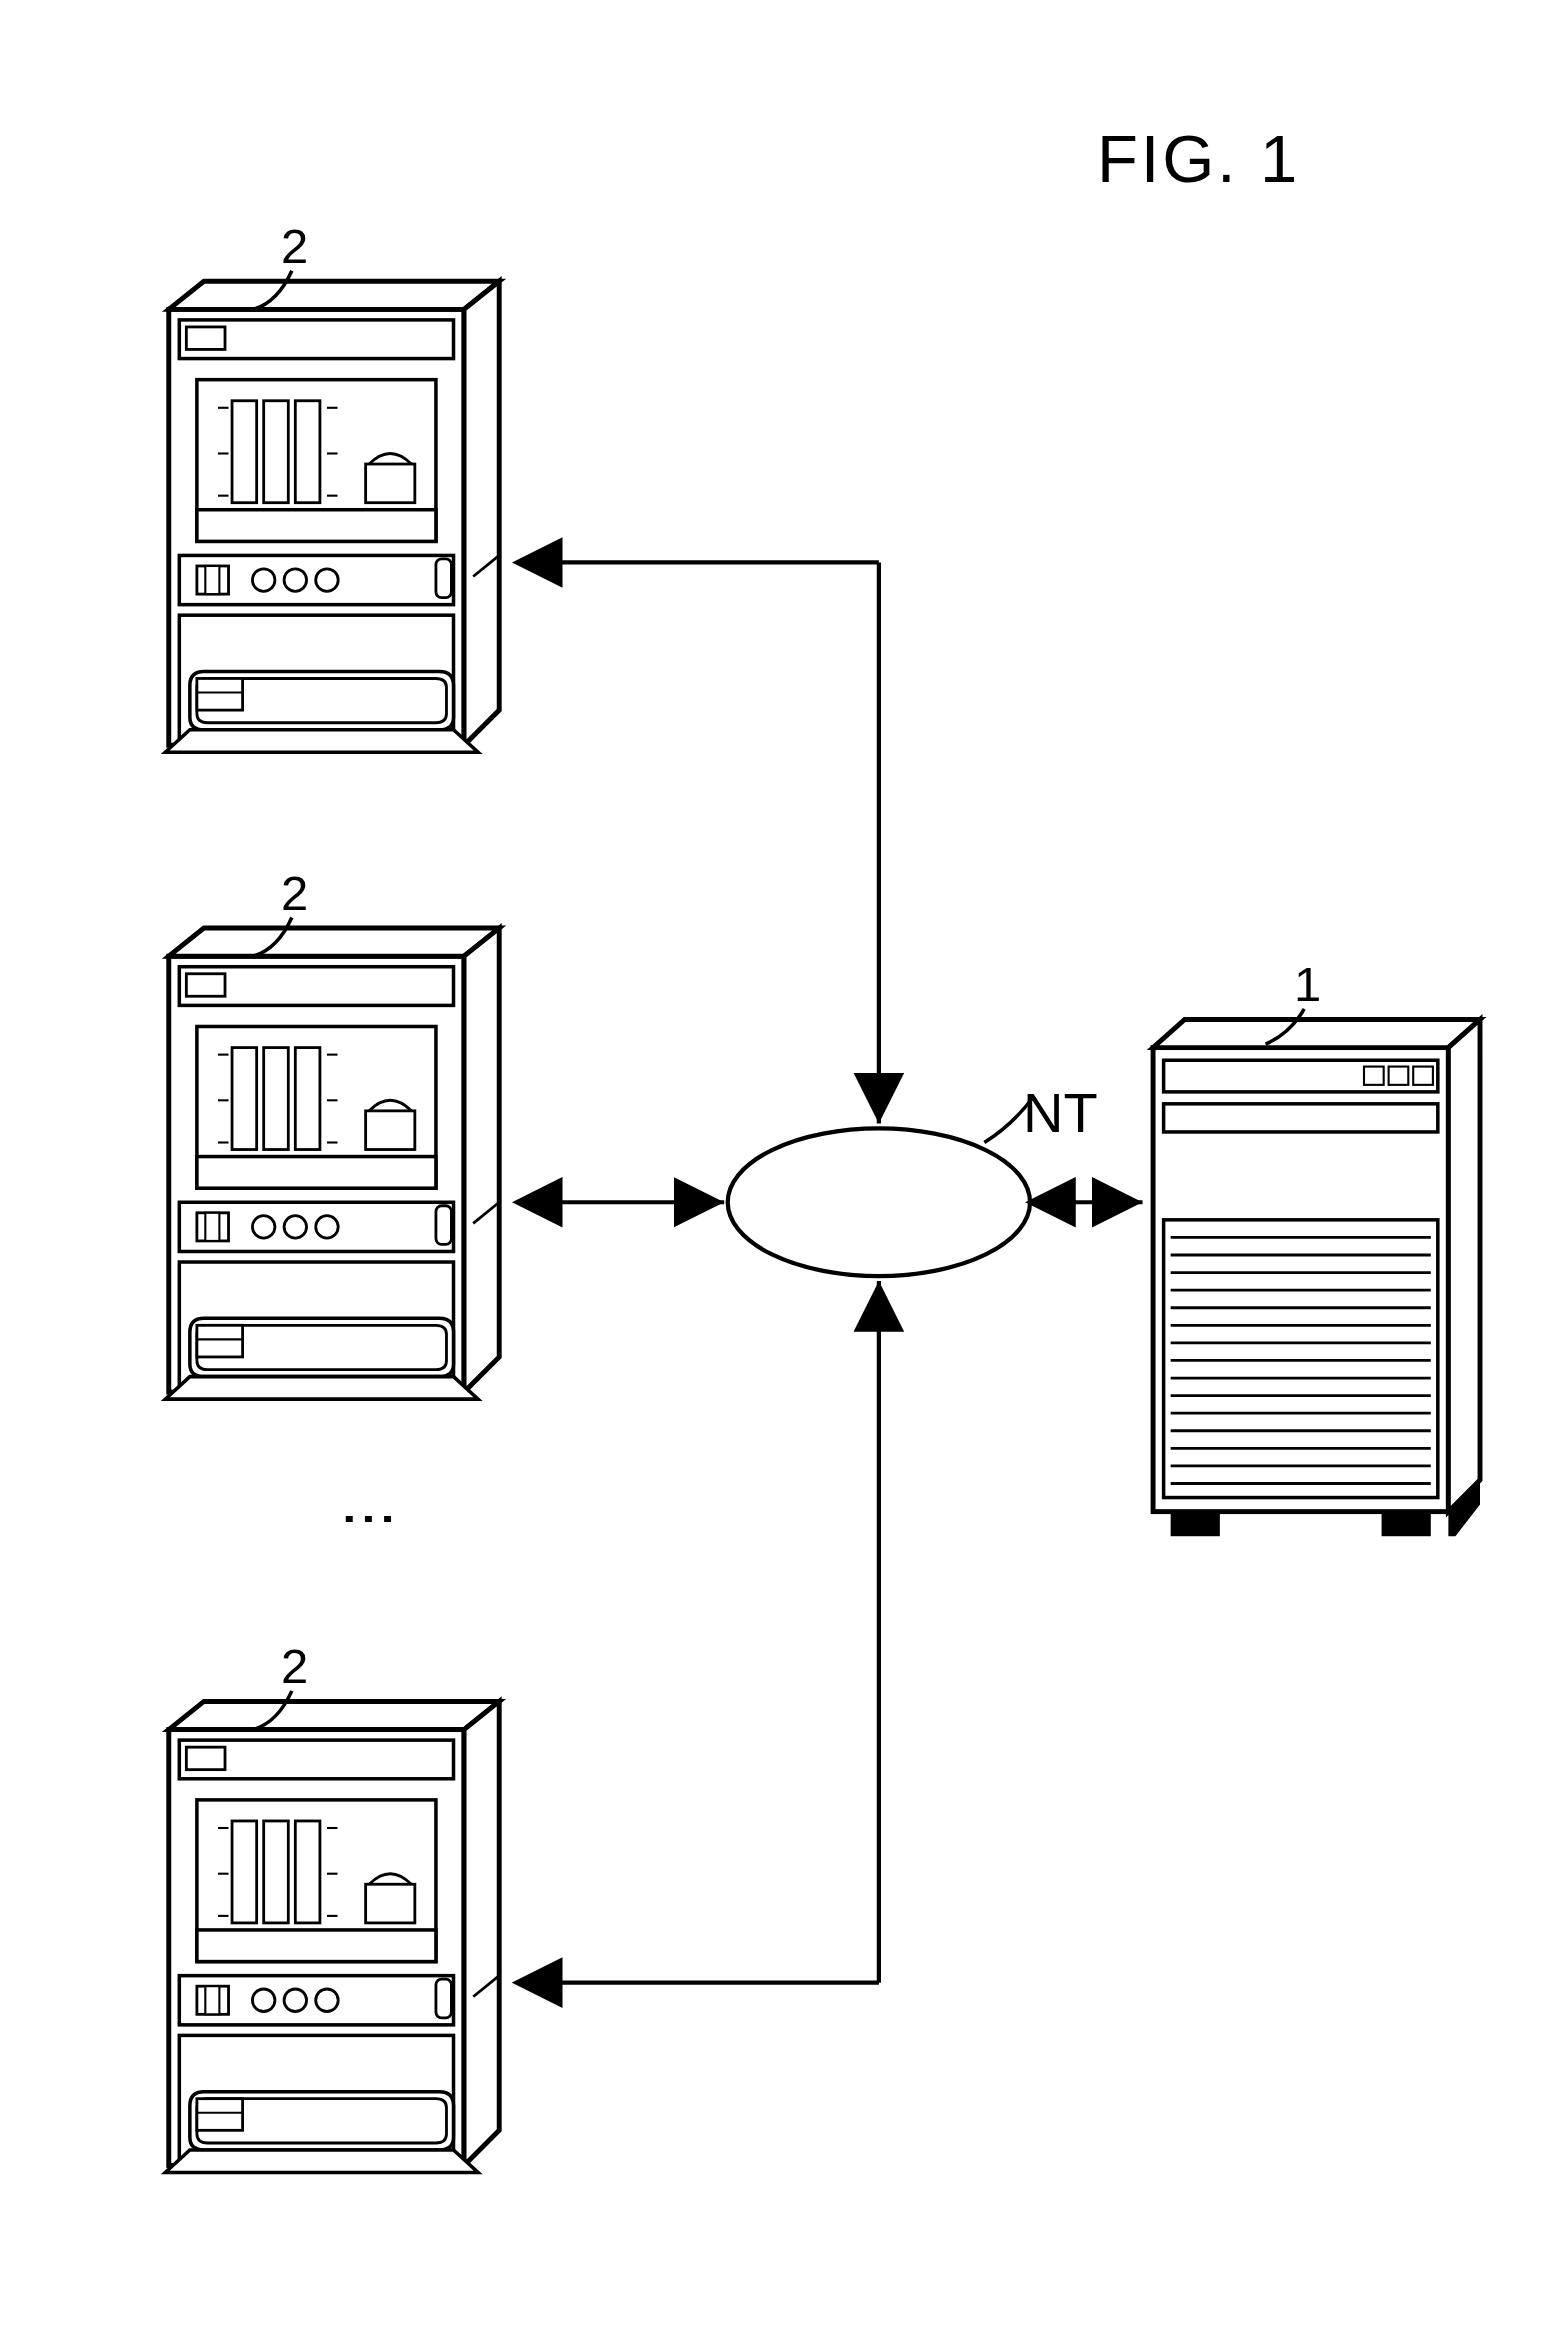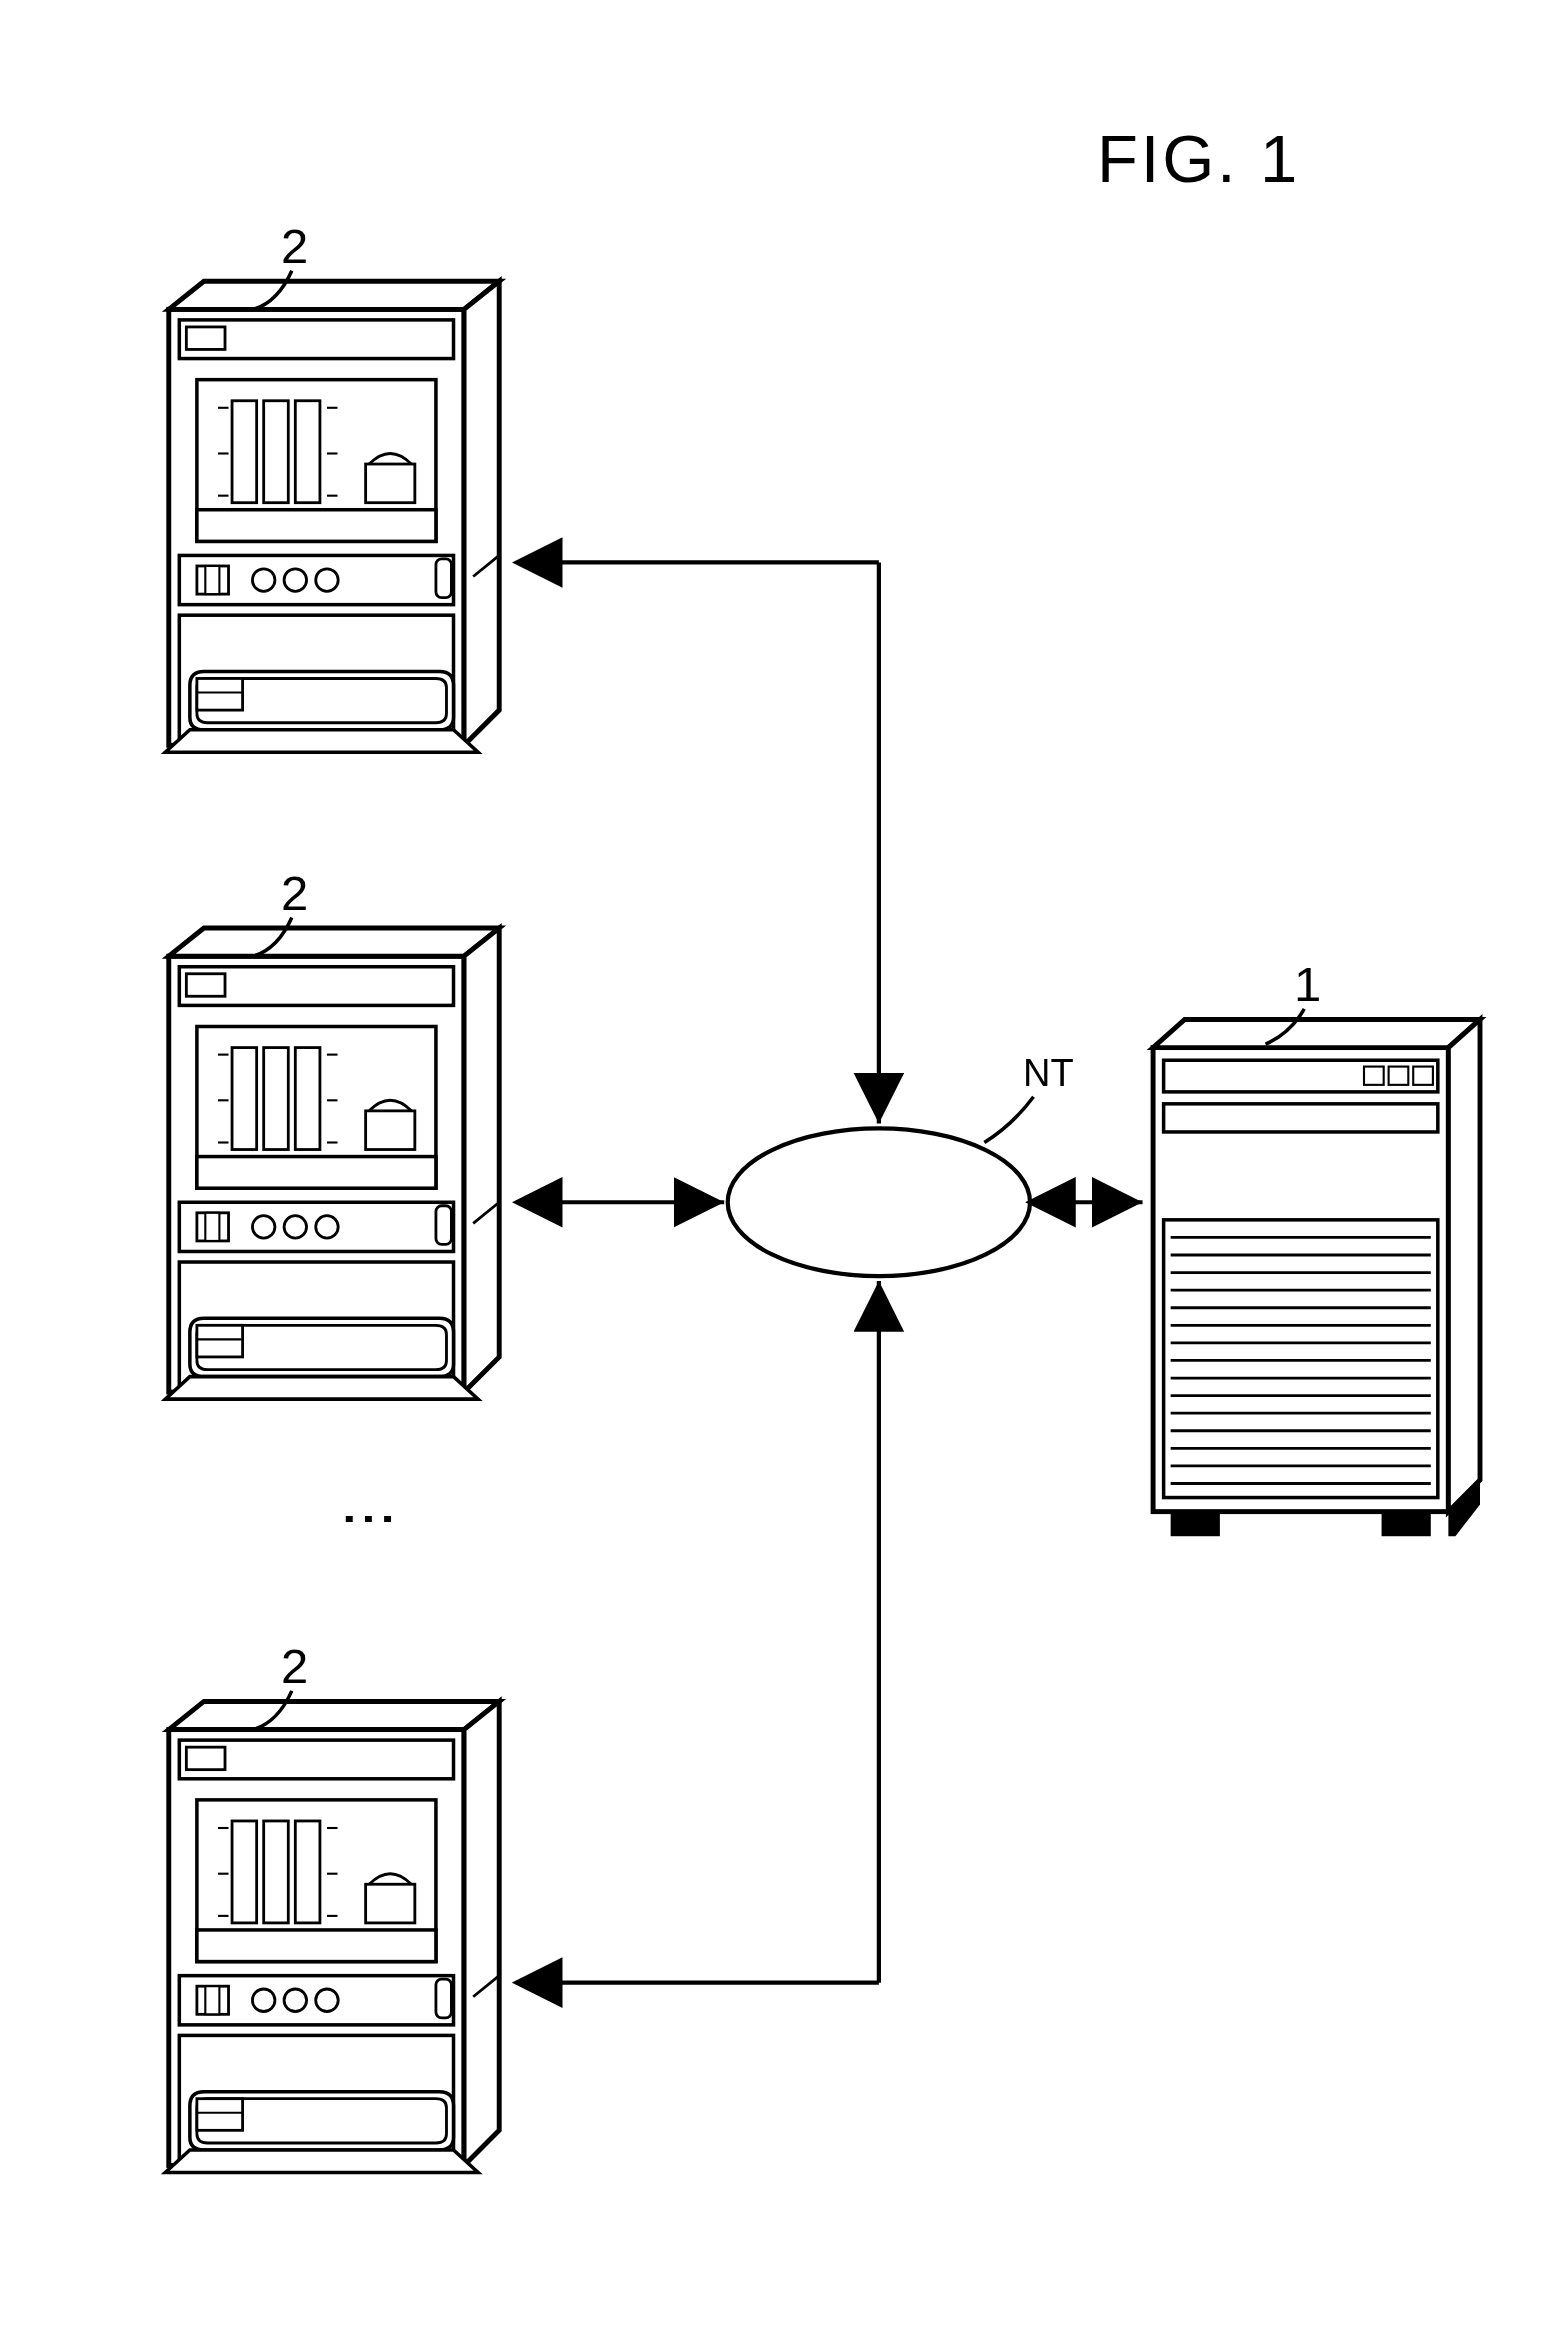--- a/index.html
+++ b/index.html
@@ -55,21 +55,21 @@
   <div class="fig-label" style="left:1097px; top:120px;">FIG. 1</div>
 
   <div class="ref-label" style="left:281px; top:218px;">2</div>
 
   <div class="ref-label" style="left:281px; top:865px;">2</div>
 
   <div class="ref-label" style="left:281px; top:1638px;">2</div>
 
   <div class="ref-label" style="left:1294px; top:956px;">1</div>
 
-  <div class="ref-label" style="left:1023px; top:1052px; font-size:38px;">NT</div>
+  <div class="ref-label" style="left:1023px; top:1080px; font-size:56px;">NT</div>
 
   <div class="network-label" style="left:795px; top:1185px;">NETWORK</div>
 
   <div class="ellipsis" style="left:338px; top:1491px;">⋮</div>
 
   <svg class="svg-layer" width="1563" height="2330" viewBox="0 0 2223 3314">
     <defs>
 
       <marker id="arrow-end" markerWidth="14" markerHeight="14" refX="12" refY="6" orient="auto">
         <path d="M0,0 L12,6 L0,12 Z" fill="#000"></path>

